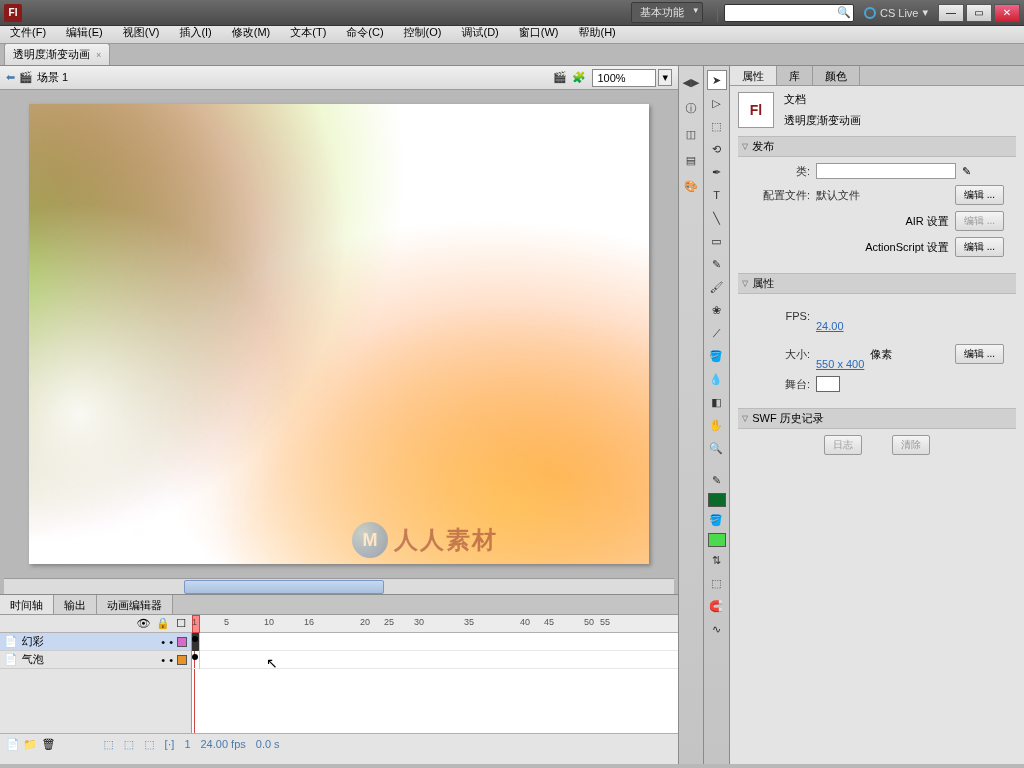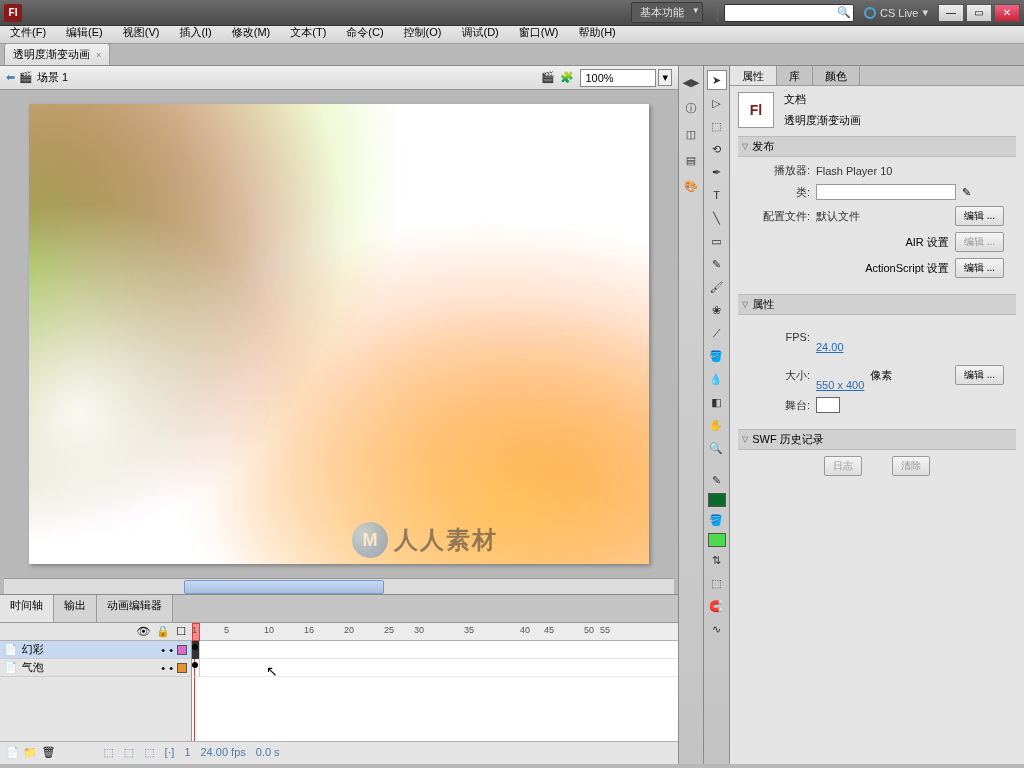--- a/index.html
+++ b/index.html
@@ -33,32 +33,32 @@
 .left { width: 678px; display: flex; flex-direction: column; background: #b8b8b8; }
 .midtools { width: 26px; background: linear-gradient(#d4d4d4, #c4c4c4); border-left: 1px solid #8a8a8a; border-right: 1px solid #8a8a8a; padding: 6px 0; display: flex; flex-direction: column; align-items: center; gap: 6px; }
 .tools { width: 26px; background: linear-gradient(#d4d4d4, #c4c4c4); border-right: 1px solid #8a8a8a; padding: 4px 0; display: flex; flex-direction: column; align-items: center; gap: 3px; }
 .right { flex: 1; background: #d4d4d4; display: flex; flex-direction: column; }
 
 
 .scenebar { height: 24px; background: linear-gradient(#f0f0f0, #dcdcdc); border-bottom: 1px solid #9a9a9a; display: flex; align-items: center; padding: 0 6px; }
 .scenebar .back { color: #4a7aad; margin-right: 4px; }
 .scenebar .clap { margin-right: 4px; }
 .scenebar .spacer { flex: 1; }
-.scenebar .zoom { width: 76px; height: 18px; border: 1px solid #888; background: #fff; padding: 0 4px; }
+.scenebar .zoom { width: 64px; height: 18px; border: 1px solid #888; background: #fff; padding: 0 4px; }
 
 
 .canvas-area { flex: 1; background: #b8b8b8; padding: 6px; overflow: hidden; position: relative; }
 .stage { width: 620px; height: 460px; background: #fff; margin: 8px auto; box-shadow: 2px 2px 4px rgba(0,0,0,0.3); position: relative; overflow: hidden; }
 .wave { position: absolute; border-radius: 50%; filter: blur(1px); }
 .hscroll { height: 16px; background: #dcdcdc; border-top: 1px solid #9a9a9a; position: relative; margin: 0 4px; }
 .hscroll .thumb { position: absolute; left: 180px; width: 200px; height: 14px; top: 1px; background: linear-gradient(#c8d8f0, #a8c0e0); border: 1px solid #7898c8; border-radius: 2px; }
 
 
 .timeline-panel { height: 170px; background: #e4e4e4; border-top: 1px solid #8a8a8a; }
-.tl-tabs { height: 28px; display: flex; border-bottom: 1px solid #9a9a9a; background: #c4c4c4; }
+.tl-tabs { height: 20px; display: flex; border-bottom: 1px solid #9a9a9a; background: #c4c4c4; }
 .tl-tabs span { padding: 3px 10px; border-right: 1px solid #9a9a9a; background: #d4d4d4; }
 .tl-tabs span.active { background: #e4e4e4; }
 .tl-header { height: 18px; display: flex; background: #e4e4e4; border-bottom: 1px solid #b0b0b0; }
 .tl-layers-head { width: 192px; display: flex; align-items: center; justify-content: flex-end; gap: 6px; padding-right: 6px; }
 .tl-ruler { flex: 1; position: relative; background: #ececec; }
 .tl-ruler .tick { position: absolute; top: 2px; font-size: 9px; color: #555; }
 .tl-ruler .head { position: absolute; top: 0; left: 0; width: 8px; height: 18px; background: #f88; border: 1px solid #c44; }
 .tl-body { display: flex; height: 100px; }
 .tl-layercol { width: 192px; background: #e4e4e4; border-right: 1px solid #9a9a9a; }
 .layer { height: 18px; display: flex; align-items: center; padding: 0 4px; border-bottom: 1px solid #ccc; gap: 4px; }
@@ -96,21 +96,21 @@
 .prop-row .val { color: #333; }
 .prop-row .link { color: #2a6ab8; text-decoration: underline; margin-top: 20px; }
 .prop-row input { border: 1px solid #999; padding: 1px 3px; height: 16px; }
 .btn { background: linear-gradient(#f4f4f4, #dcdcdc); border: 1px solid #999; padding: 2px 8px; border-radius: 2px; font-size: 10px; }
 .btn.dis { color: #999; }
 .swatch-box { width: 24px; height: 16px; border: 1px solid #666; background: #fff; }
 
 
 .watermark { position: absolute; bottom: 20px; right: 180px; display: flex; align-items: center; gap: 6px; opacity: 0.45; pointer-events: none; }
 .watermark .ball { width: 36px; height: 36px; border-radius: 50%; background: radial-gradient(circle at 30% 30%, #8cf, #26c); display: flex; align-items: center; justify-content: center; color: #fff; font-weight: bold; font-size: 18px; }
-.watermark .txt { font-size: 24px; color: #0f172a; font-weight: bold; letter-spacing: 2px; }
+.watermark .txt { font-size: 24px; color: #7f1d1d; font-weight: bold; letter-spacing: 2px; }
 </style>
 </head>
 <body>
 
 <div class="titlebar">
   <div class="logo">Fl</div>
   <div class="spacer"></div>
   <div class="workspace">基本功能</div>
   <div style="width:1px;height:18px;background:#666;margin:0 6px"></div>
   <div class="search">
@@ -189,21 +189,21 @@
           <span>👁</span>
           <span>🔒</span>
           <span>☐</span>
         </div>
         <div class="tl-ruler">
           <div class="head"></div>
           <span class="tick" style="left:0px">1</span>
           <span class="tick" style="left:32px">5</span>
           <span class="tick" style="left:72px">10</span>
           <span class="tick" style="left:112px">16</span>
-          <span class="tick" style="left:152px">20</span>
+          <span class="tick" style="left:168px">20</span>
           <span class="tick" style="left:192px">25</span>
           <span class="tick" style="left:222px">30</span>
           <span class="tick" style="left:272px">35</span>
           <span class="tick" style="left:328px">40</span>
           <span class="tick" style="left:352px">45</span>
           <span class="tick" style="left:392px">50</span>
           <span class="tick" style="left:408px">55</span>
         </div>
       </div>
       <div class="tl-body">
@@ -308,24 +308,20 @@
         </div>
       </div>
 
       <div class="section">
         <div class="section-h">
             <span class="tri">▽</span>
             <span>发布</span>
           </div>
         <div class="section-c">
           <div class="prop-row">
-              <span class="lbl">播放器:</span>
-              <span class="val">Flash Player 10</span>
-            </div>
-          <div class="prop-row">
               <span class="lbl">类:</span>
               <input style="width: 140px;">
               <span>✎</span>
             </div>
           <div class="prop-row">
               <span class="lbl">配置文件:</span>
               <span class="val">默认文件</span>
               <span style="flex:1"></span>
               <button class="btn">编辑 ...</button>
             </div>

